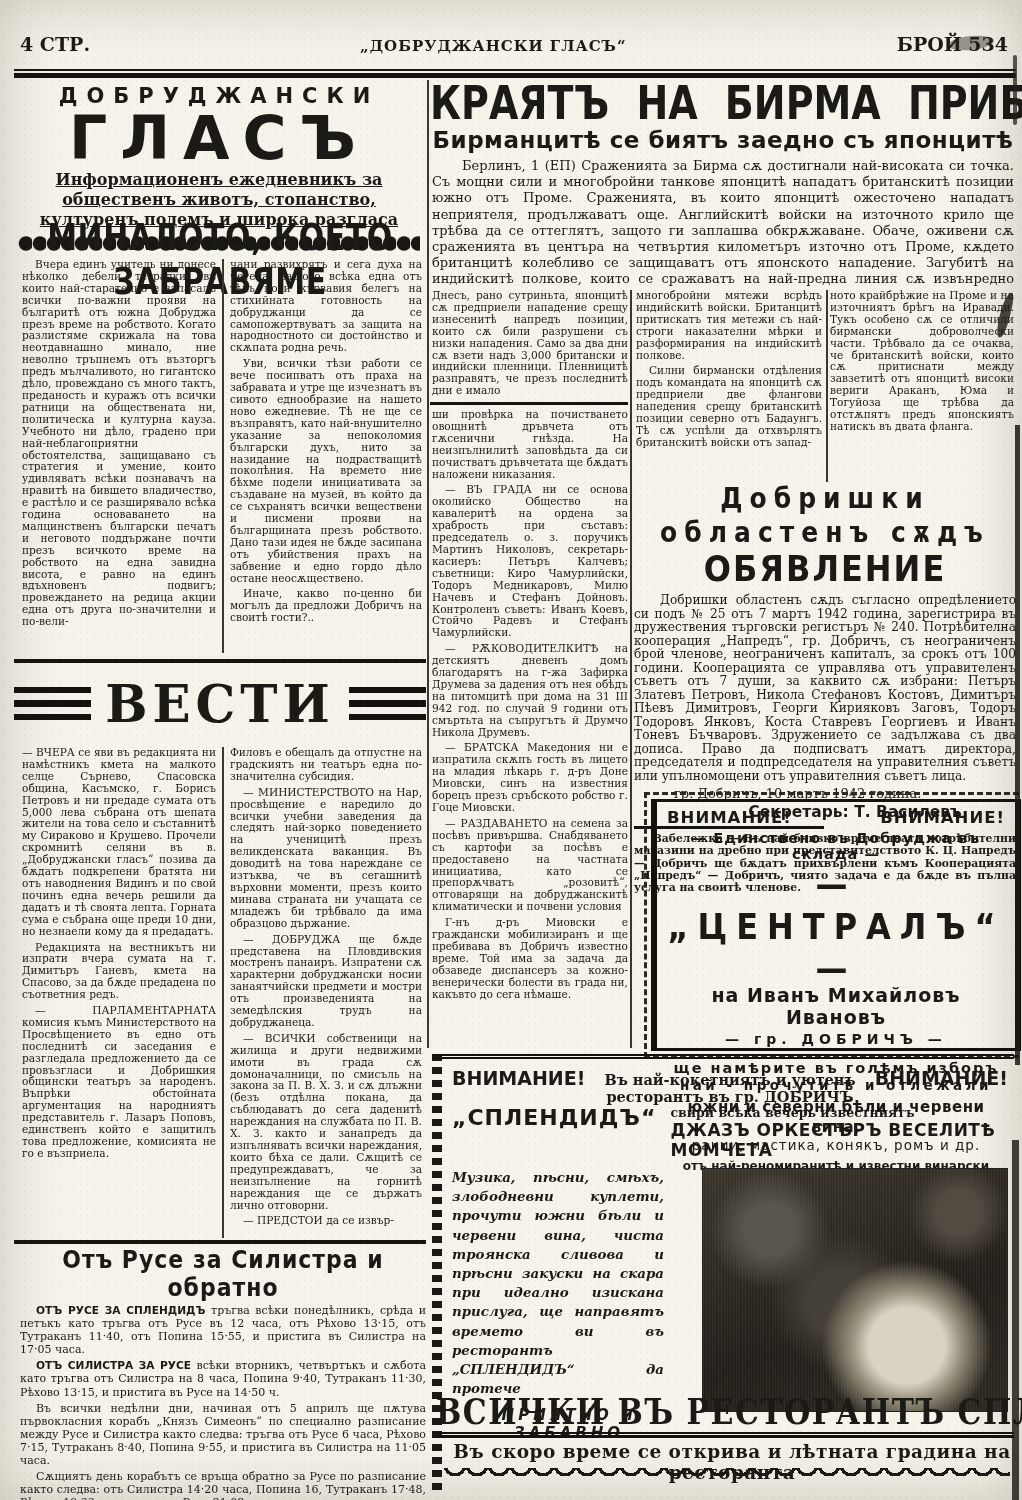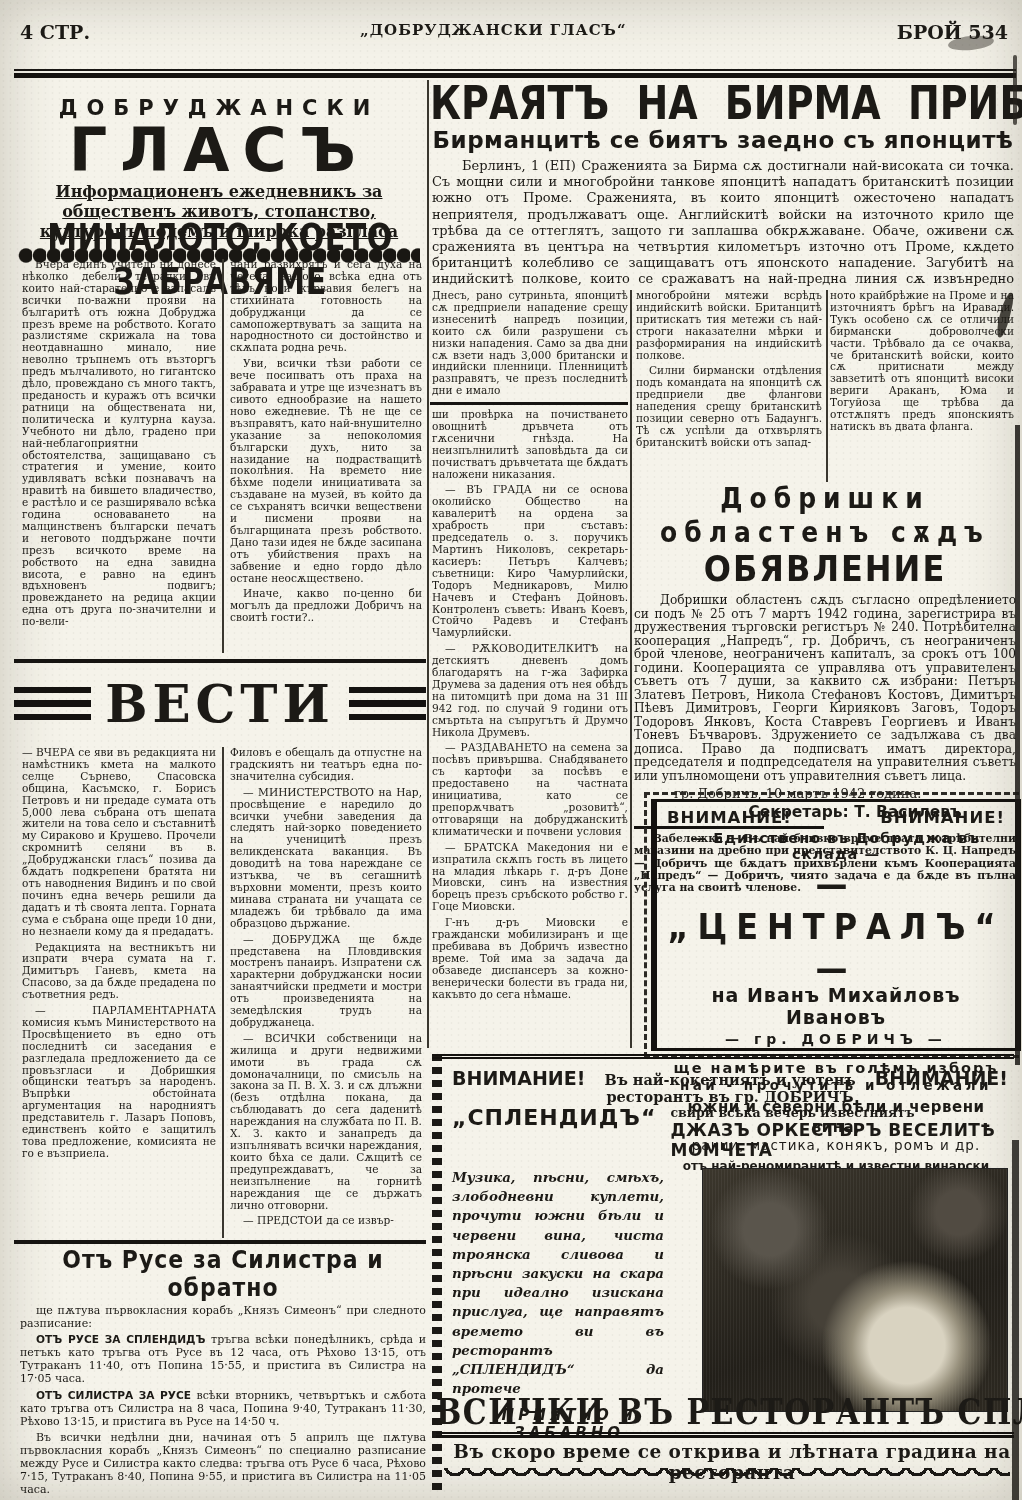--- a/index.html
+++ b/index.html
@@ -15,26 +15,26 @@
   .b{font-weight:bold;}
   .ctr{text-align:center;}
   .just{text-align:justify;}
   .col{overflow:hidden;}
   .body-txt{font-size:10.6px;line-height:11.9px;}
   .body-txt p{margin:0 0 4px 0;text-indent:13px;}
   .body-txt p.noindent{text-indent:0;}
   .vr{width:1.5px;background:#3a372f;}
   .hr-thick{background:#161411;}
   
-  .hdr{left:20px;top:21px;width:988px;display:flex;align-items:flex-start;}
+  .hdr{left:20px;top:33px;width:988px;display:flex;align-items:flex-end;}
   .hdr .mid{flex:1;text-align:center;}
   .header-rule-thin{left:14px;top:69px;width:1002px;height:1.5px;background:#1a1815;}
   .header-rule-thick{left:14px;top:73px;width:1002px;height:4.5px;background:#14120f;}
   
-  .mast{left:18px;top:84px;width:402px;margin-top:12px;}
+  .mast{left:18px;top:84px;width:402px;}
   .mast-1{font-size:21px;letter-spacing:9px;line-height:24px;}
   .mast-2{font-size:60px;letter-spacing:13px;line-height:58px;transform:scaleY(1.02);transform-origin:top;}
   .mast-sub{margin-top:4px;font-size:16px;line-height:20px;font-weight:bold;text-decoration:underline;}
   .chain{margin-top:5px;height:17px;background:radial-gradient(circle at 8px 8.5px,#191713 6.6px,transparent 7.8px);background-size:14px 17px;background-repeat:repeat-x;}
   
   .minalo-title{left:14px;top:215px;width:412px;font-size:30px;letter-spacing:.5px;transform:scaleY(1.25);transform-origin:top;}
   .minalo-c1{left:22px;top:259px;width:194px;height:394px;}
   .minalo-c2{left:230px;top:259px;width:192px;height:394px;}
   .left-div{left:14px;top:659px;width:412px;height:4px;}
   
@@ -194,22 +194,22 @@
     <p>Силни бирмански отдѣления подъ командата на японцитѣ сѫ предприели две флангови напедения срещу британскитѣ позиции северно отъ Бадаунгъ. Тѣ сѫ успѣли да отхвърлятъ британскитѣ войски отъ запад-</p>
   </div>
   <div class="abs col body-txt just burma-cc">
     <p class="noindent">ното крайбрѣжие на Проме и на източниятъ брѣгъ на Иравади. Тукъ особено сѫ се отличили бирмански доброволчески части. Трѣбвало да се очаква, че британскитѣ войски, които сѫ притиснати между завзетитѣ отъ японцитѣ високи вериги Араканъ, Юма и Тогуйоза ще трѣбва да отстѫпятъ предъ японскиятъ натискъ въ двата фланга.</p>
   </div>
 
   <div class="abs col body-txt just vesti-c3">
     <p class="noindent">ши провѣрка на почистването овощнитѣ дръвчета отъ гѫсенични гнѣзда. На неизпълнилитѣ заповѣдьта да си почистватъ дръвчетата ще бѫдатъ наложени никазания.</p>
     <p>— ВЪ ГРАДА ни се основа околийско Общество на кавалеритѣ на ордена за храбрость при съставъ: председатель о. з. поручикъ Мартинъ Николовъ, секретарь-касиеръ: Петъръ Калчевъ; съветници: Киро Чамурлийски, Тодоръ Медникаровъ, Милю Начевъ и Стефанъ Дойновъ. Контроленъ съветъ: Иванъ Коевъ, Стойчо Радевъ и Стефанъ Чамурлийски.</p>
     <p>— РѪКОВОДИТЕЛКИТѢ на детскиятъ дневенъ домъ благодарятъ на г-жа Зафирка Друмева за дадения отъ нея обѣдъ на питомцитѣ при дома на 31 III 942 год. по случай 9 години отъ смъртьта на съпругътъ й Друмчо Никола Друмевъ.</p>
+    <p>— БРАТСКА Македония ни е изпратила скѫпъ гость въ лицето на младия лѣкарь г. д-ръ Доне Миовски, синъ на известния борецъ презъ сръбското робство г. Гоце Миовски.</p>
     <p>— РАЗДАВАНЕТО на семена за посѣвъ привършва. Снабдяването съ картофи за посѣвъ е предоставено на частната инициатива, като се препорѫчватъ „розовитѣ“, отговарящи на добруджанскитѣ климатически и почвени условия</p>
-    <p>— БРАТСКА Македония ни е изпратила скѫпъ гость въ лицето на младия лѣкарь г. д-ръ Доне Миовски, синъ на известния борецъ презъ сръбското робство г. Гоце Миовски.</p>
     <p>Г-нъ д-ръ Миовски е граждански мобилизиранъ и ще пребивава въ Добричъ известно време. Той има за задача да обзаведе диспансеръ за кожно-венерически болести въ града ни, какъвто до сега нѣмаше.</p>
   </div>
 
   <div class="abs court">
     <div class="sans b ctr court-t">Добришки областенъ сѫдъ</div>
     <div class="sans b ctr court-s">ОБЯВЛЕНИЕ</div>
     <div class="just court-b">
       <p>Добришки областенъ сѫдъ съгласно опредѣлението си подъ № 25 отъ 7 мартъ 1942 година, зарегистрира въ дружествения търговски регистъръ № 240. Потрѣбителна кооперация „Напредъ“, гр. Добричъ, съ неограниченъ брой членове, неограниченъ капиталъ, за срокъ отъ 100 години. Кооперацията се управлява отъ управителенъ съветъ отъ 7 души, за каквито сѫ избрани: Петъръ Златевъ Петровъ, Никола Стефановъ Костовъ, Димитъръ Пѣевъ Димитровъ, Георги Кирияковъ Заговъ, Тодоръ Тодоровъ Янковъ, Коста Ставревъ Георгиевъ и Иванъ Тоневъ Бъчваровъ. Здружението се задължава съ два дописа. Право да подписватъ иматъ директора, председателя и подпредседателя на управителния съветъ или упълномощени отъ управителния съветъ лица.</p>
     </div>
     <div class="court-cd">гр. Добричъ, 10 мартъ 1942 година.</div>
@@ -262,21 +262,20 @@
   </div>
 
   <div class="abs serif b ctr banner1">ВСИЧКИ ВЪ РЕСТОРАНТЪ СПЛЕНДИДЪ</div>
   <div class="abs banner-rule"></div>
   <div class="abs serif b ctr banner2">Въ скоро време се открива и лѣтната градина на ресторанта</div>
   <div class="abs scallops"></div>
 
   <div class="abs ruse">
     <div class="sans b ctr ruse-t">Отъ Русе за Силистра и обратно</div>
     <div class="ruse-b">
-      <p class="noindent">ще пѫтува първокласния корабъ „Князъ Симеонъ“ при следното разписание:</p>
       <p><span class="lead">ОТЪ РУСЕ ЗА СПЛЕНДИДЪ</span><span> тръгва всѣки понедѣлникъ, срѣда и петъкъ като тръгва отъ Русе въ 12 часа, отъ Рѣхово 13·15, отъ Тутраканъ 11·40, отъ Попина 15·55, и пристига въ Силистра на 17·05 часа.</span></p>
       <p><span class="lead">ОТЪ СИЛИСТРА ЗА РУСЕ</span><span> всѣки вторникъ, четвъртъкъ и сѫбота като тръгва отъ Силистра на 8 часа, Попина 9·40, Тутраканъ 11·30, Рѣхово 13·15, и пристига въ Русе на 14·50 ч.</span></p>
       <p>Въ всички недѣлни дни, начиная отъ 5 априлъ ще пѫтува първокласния корабъ „Князъ Симеонъ“ по специално разписание между Русе и Силистра както следва: тръгва отъ Русе 6 часа, Рѣхово 7·15, Тутраканъ 8·40, Попина 9·55, и пристига въ Силистра на 11·05 часа.</p>
       <p>Сѫщиятъ день корабътъ се връща обратно за Русе по разписание както следва: отъ Силистра 14·20 часа, Попина 16, Тутраканъ 17·48, Рѣхово 19·33 и пристига въ Русе 21·08 часа.</p>
     </div>
   </div>
 
   <div class="abs edge-a"></div>
   <div class="abs edge-b"></div>
   <div class="abs edge-c"></div>

